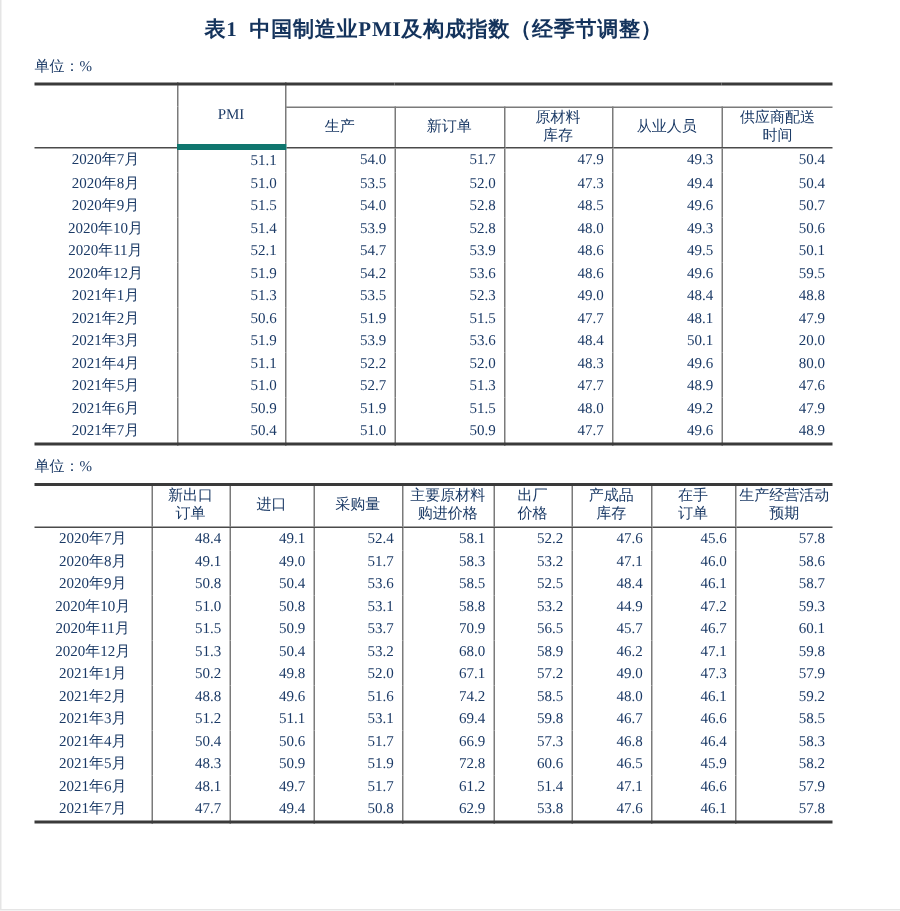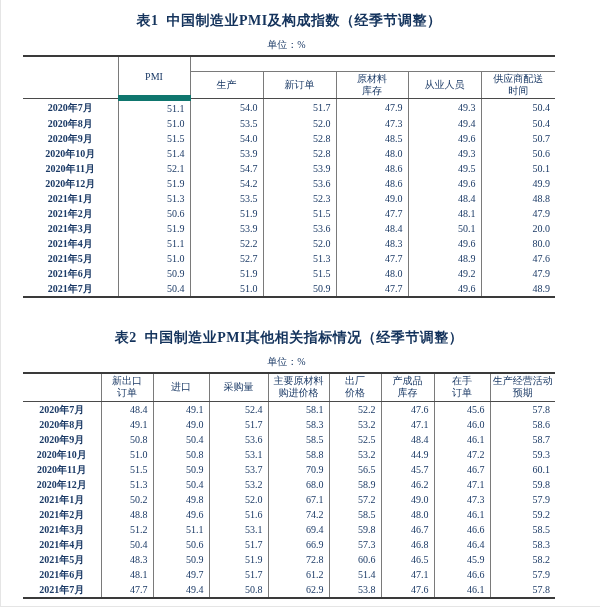--- a/index.html
+++ b/index.html
@@ -23,21 +23,21 @@
     font-weight: bold;
     font-size: 14px;
     line-height: 19px;
     letter-spacing: 0.5px;
     color: #14335c;
   }
   .tbl-title .tag { margin-right: 8px; }
   #title1 { padding-top: 11px; }
   #title2 { padding-top: 30px; }
   .unit-line {
-    text-align: center;
+    text-align: left;
     font-size: 10px;
     line-height: 14px;
     margin: 8px 0 3px 0;
     padding-right: 5px;
   }
   table {
     border-collapse: collapse;
     table-layout: fixed;
     width: 532px;
     border-top: 2px solid #3a3a3a;
@@ -49,21 +49,21 @@
     padding: 0;
     overflow: hidden;
   }
   
   #table1 .h1 { height: 15px; }
   #table1 .h2 { height: 27px; }
   .h-date { border-bottom: 1px solid #4a4a4a; }
   .h-pmi {
     border-left: 1px solid #7a7a7a;
     border-right: 1px solid #7a7a7a;
-    border-bottom: 6px solid #0f766e;
+    border-bottom: 4px solid #0f766e;
     text-align: center;
     vertical-align: middle;
   }
   .h-spacer { border-bottom: 1px solid #7a7a7a; }
   .h-sub {
     border-left: 1px solid #7a7a7a;
     border-bottom: 1px solid #4a4a4a;
     text-align: center;
     vertical-align: middle;
     white-space: pre-line;
@@ -79,21 +79,20 @@
     white-space: pre-line;
     word-break: keep-all;
     line-height: 12px;
   }
   #table2 th + th { border-left: 1px solid #7a7a7a; }
   
   tbody tr { height: 15px; }
   tbody td.date {
     text-align: center;
     line-height: 15px;
-    font-weight: bold;
   }
   tbody td.val {
     text-align: right;
     padding-right: 5px;
     border-left: 1px solid #7a7a7a;
     line-height: 15px;
   }
 </style>
 </head>
 <body>
@@ -177,21 +176,21 @@
           <td class="val">49.5</td>
           <td class="val">50.1</td>
         </tr>
         <tr>
           <td class="date">2020年12月</td>
           <td class="val">51.9</td>
           <td class="val">54.2</td>
           <td class="val">53.6</td>
           <td class="val">48.6</td>
           <td class="val">49.6</td>
-          <td class="val">49.9</td>
+          <td class="val">59.5</td>
         </tr>
         <tr>
           <td class="date">2021年1月</td>
           <td class="val">51.3</td>
           <td class="val">53.5</td>
           <td class="val">52.3</td>
           <td class="val">49.0</td>
           <td class="val">48.4</td>
           <td class="val">48.8</td>
         </tr>
@@ -245,23 +244,20 @@
           <td class="val">50.4</td>
           <td class="val">51.0</td>
           <td class="val">50.9</td>
           <td class="val">47.7</td>
           <td class="val">49.6</td>
           <td class="val">48.9</td>
         </tr>
       </tbody>
   </table>
 
-  <div class="tbl-title" id="title2">
-    <span class="tag">表2</span><span>中国制造业PMI其他相关指标情况（经季节调整）</span>
-  </div>
   <div class="unit-line">单位：%</div>
 
   <table id="table2">
     <colgroup>
       <col style="width:78px">
         <col style="width:52px">
         <col style="width:56px">
         <col style="width:59px">
       <col style="width:61px">
         <col style="width:52px">

